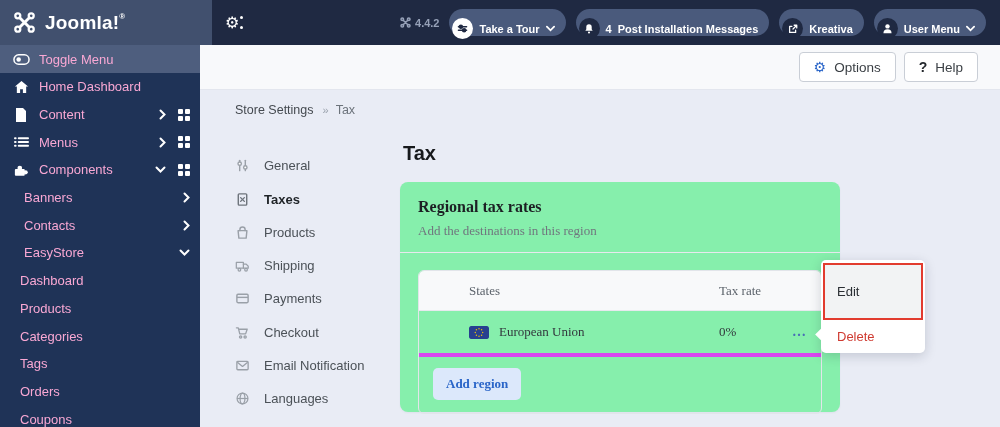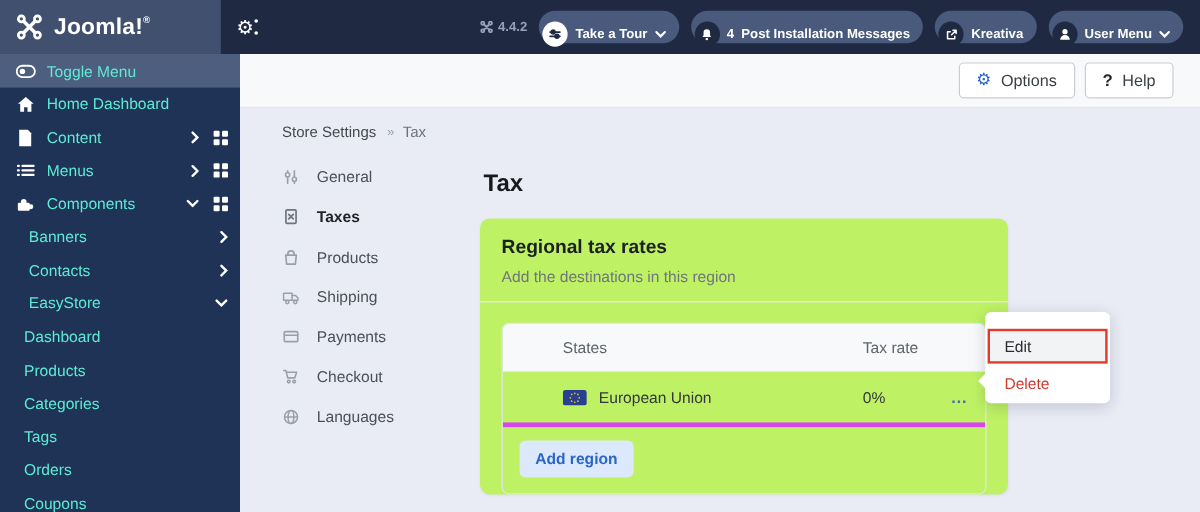--- a/index.html
+++ b/index.html
@@ -1,38 +1,38 @@
 <!DOCTYPE html>
 <html><head>
 <meta charset="utf-8">
 <style>
   * { margin:0; padding:0; box-sizing:border-box; }
   body { font-family:"Liberation Sans", sans-serif; background:#fff; }
   .screen { position:relative; width:1000px; height:427px; overflow:hidden; background:#e9ecf5; }
 
   
   .topbar { position:absolute; top:0; left:0; width:1000px; height:45px; background:#1f2942; display:flex; align-items:stretch; z-index:30; }
-  .logo-box { width:184px; background:#41506e; display:flex; align-items:center; padding-left:13px; gap:9px; flex:none; }
+  .logo-box { width:212px; background:#41506e; display:flex; align-items:center; padding-left:13px; gap:9px; flex:none; }
   .logo-text { color:#fff; font-size:19px; font-weight:bold; letter-spacing:.2px; }
   .logo-reg { color:#fff; font-size:8px; vertical-align:top; }
   .title-wrap { display:flex; align-items:center; gap:9px; padding-left:13px; }
   .app-gears { position:relative; color:#fff; font-family:"DejaVu Sans",sans-serif; font-size:16px; line-height:1; }
   .app-gears .dot { position:absolute; width:3px; height:3px; border-radius:50%; background:#fff; right:-4px; }
   .app-gears .dot.d1 { top:1px; } .app-gears .dot.d2 { bottom:2px; }
   .app-title { color:#fff; font-size:15px; font-weight:bold; }
   .topbar-right { margin-left:auto; display:flex; align-items:center; gap:10px; padding-right:14px; }
   .version { display:flex; align-items:center; gap:4px; color:#96a1b8; font-size:11px; font-weight:bold; }
   .pill { display:flex; align-items:center; gap:6px; background:#4a5a7c; border-radius:14px; height:27px; padding:12px 11px 0 3px; color:#fff; font-size:11px; font-weight:bold; cursor:pointer; }
   .pill .circle { width:21px; height:21px; border-radius:50%; background:#1f2942; display:flex; align-items:center; justify-content:center; flex:none; }
   .pill .circle.light { background:#fff; }
   .chev-down-sm { display:inline-flex; }
 
   
   .sidebar { position:absolute; top:45px; left:0; width:200px; height:382px; background:#1f3357; z-index:20; display:flex; flex-direction:column; }
-  .side-item { display:flex; align-items:center; height:27.7px; flex:none; color:#5eead4; font-size:13px; font-weight:500; padding:0 10px 0 12px; gap:9px; cursor:pointer; }
+  .side-item { display:flex; align-items:center; height:27.7px; flex:none; color:#f9a8d4; font-size:13px; font-weight:500; padding:0 10px 0 12px; gap:9px; cursor:pointer; }
   .side-item.highlight { background:#4e5e7e; height:28px; }
   .side-item .icon16 { width:18px; display:flex; justify-content:center; flex:none; }
   .side-item .lbl { flex:1; white-space:nowrap; }
   .side-item.lv1 { padding-left:24px; }
   .side-item.lv2 { padding-left:20px; }
   .side-right { display:flex; align-items:center; gap:12px; }
   .grid-icon { display:grid; grid-template-columns:5px 5px; grid-template-rows:5px 5px; gap:2px; }
   .grid-icon span { background:#fff; border-radius:1px; }
 
   
@@ -41,48 +41,48 @@
   .tb-btn { display:flex; align-items:center; gap:8px; background:#fff; border:1px solid #c9ced6; border-radius:4px; height:30px; padding:0 14px; font-size:13.5px; color:#3a3f44; cursor:pointer; }
   .tb-btn .gear { color:#2b66c9; font-family:"DejaVu Sans",sans-serif; font-size:14px; line-height:1; }
   .tb-btn .qmark { font-weight:bold; font-size:14px; color:#23272c; }
   .breadcrumb { position:absolute; top:45px; left:0; width:924px; height:40px; display:flex; align-items:center; gap:9px; padding-left:35px; font-size:12.5px; }
   .bc-root { color:#44494f; font-weight:500; cursor:pointer; }
   .bc-sep { color:#9aa2ad; font-size:11px; letter-spacing:-2px; }
   .bc-cur { color:#6c737b; }
 
   
   .settings-nav { position:absolute; top:95px; left:35px; width:165px; }
-  .snav-item { display:flex; align-items:flex-start; gap:14px; height:33.3px; font-size:13px; color:#4b5157; cursor:pointer; }
+  .snav-item { display:flex; align-items:flex-end; gap:14px; height:33.3px; font-size:13px; color:#4b5157; cursor:pointer; }
   .snav-item .sicon { width:15px; height:15px; color:#9aa0a8; flex:none; display:flex; }
   .snav-item.active { color:#1f2327; font-weight:bold; }
   .snav-item.active .sicon { color:#6e747c; }
 
   
   .page-title { position:absolute; top:97px; left:203px; font-size:20px; font-weight:bold; color:#17191c; }
-  .card { position:absolute; top:137px; left:200px; width:440px; height:230px; background:#bef264; border-radius:8px; box-shadow:0 1px 2px rgba(30,40,70,.05); }
+  .card { position:absolute; top:137px; left:200px; width:440px; height:230px; background:#86efac; border-radius:8px; box-shadow:0 1px 2px rgba(30,40,70,.05);font-family:Liberation Serif, serif; }
   .card-head { padding:16px 18px 13px; border-bottom:1px solid #e7e9ee; }
   .card-title { font-size:16px; font-weight:bold; color:#1c1f23; }
   .card-sub { font-size:13px; color:#70767e; margin-top:7px; }
   .card-body { padding:17px 18px; }
   .table-box { border:1px solid #e2e5ea; border-radius:6px; overflow:hidden; }
   .thead { display:flex; align-items:center; height:40px; background:#f8f9fa; border-bottom:1px solid #e7e9ee; padding:0 14px; font-size:13px; color:#5d646c; }
   .trow { display:flex; align-items:center; height:46px; border-bottom:4px solid #d946ef; padding:0 14px; font-size:13px; color:#32373d; }
   .col-state { flex:1; display:flex; align-items:center; gap:10px;margin-left:36px; }
   .col-rate { width:68px; flex:none; }
   .col-actions { width:20px; flex:none; text-align:right; }
   .flag { width:20px; height:13px; border-radius:2px; display:block; }
   .dots-btn { color:#4a6fb5; font-weight:bold; font-size:14px; letter-spacing:1px; cursor:pointer; line-height:0.4; }
   .tfoot { padding:11px 14px 13px; }
   .add-region { display:inline-block; background:#dce8fb; color:#2a65c8; font-size:13px; font-weight:bold; border:none; border-radius:5px; padding:8px 13px; cursor:pointer; font-family:inherit; }
 
   
   .popup { position:absolute; top:215px; left:621px; width:104px; background:#fff; border-radius:5px; box-shadow:0 3px 12px rgba(20,30,50,.18); z-index:40; padding-bottom:5px; }
   .popup-arrow { position:absolute; left:-4px; bottom:14px; width:9px; height:9px; background:#fff; transform:rotate(45deg); }
   .menu-item { font-size:13px; cursor:pointer; }
-  .menu-item.edit { margin:14px 2px 3px; border:2px solid #e23b2e; background:#f2f3f4; padding:5px 12px; color:#2a2e33; }
+  .menu-item.edit { margin:3px 2px 3px; border:2px solid #e23b2e; background:#f2f3f4; padding:19px 12px; color:#2a2e33; }
   .menu-item.delete { padding:6px 16px 4px; color:#cf3a30; }
 
   svg { display:block; }
 </style>
 </head>
 <body>
 
 <div class="screen">
 
   <header class="topbar">
@@ -368,20 +368,29 @@
       </div>
       <div class="snav-item">
         <span class="sicon">
           <svg width="15" height="15" viewBox="0 0 16 16" fill="none" stroke="currentColor" stroke-width="1.4" stroke-linecap="round" stroke-linejoin="round">
             <path d="M1.5 3 h2 l1.6 6.5 h6.2 l1.7 -5 H4.2"></path>
             <circle cx="6" cy="12.8" r="1.2"></circle>
               <circle cx="10.8" cy="12.8" r="1.2"></circle>
           </svg>
         </span>
         <span>Checkout</span>
+      </div>
+      <div class="snav-item">
+        <span class="sicon">
+          <svg width="15" height="15" viewBox="0 0 16 16" fill="none" stroke="currentColor" stroke-width="1.4" stroke-linejoin="round">
+            <rect x="2" y="3.5" width="12" height="9" rx="1"></rect>
+            <path d="M2.5 4.5 L8 9 L13.5 4.5"></path>
+          </svg>
+        </span>
+        <span>Email Notification</span>
       </div>
       <div class="snav-item">
         <span class="sicon">
           <svg width="15" height="15" viewBox="0 0 16 16" fill="none" stroke="currentColor" stroke-width="1.3">
             <circle cx="8" cy="8" r="5.8"></circle>
             <ellipse cx="8" cy="8" rx="2.6" ry="5.8"></ellipse>
             <line x1="2.2" y1="8" x2="13.8" y2="8"></line>
           </svg>
         </span>
         <span>Languages</span>

